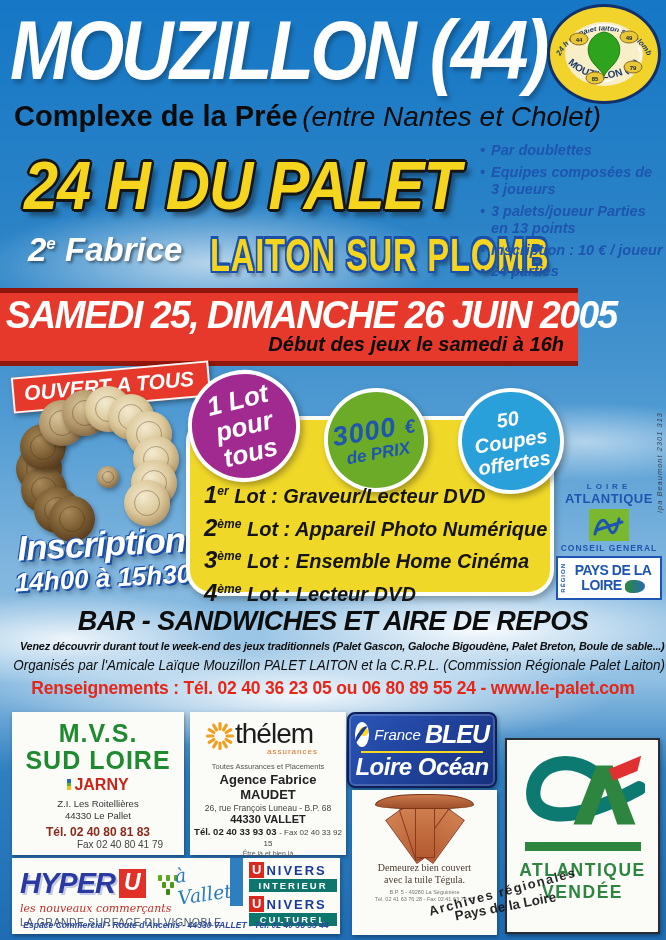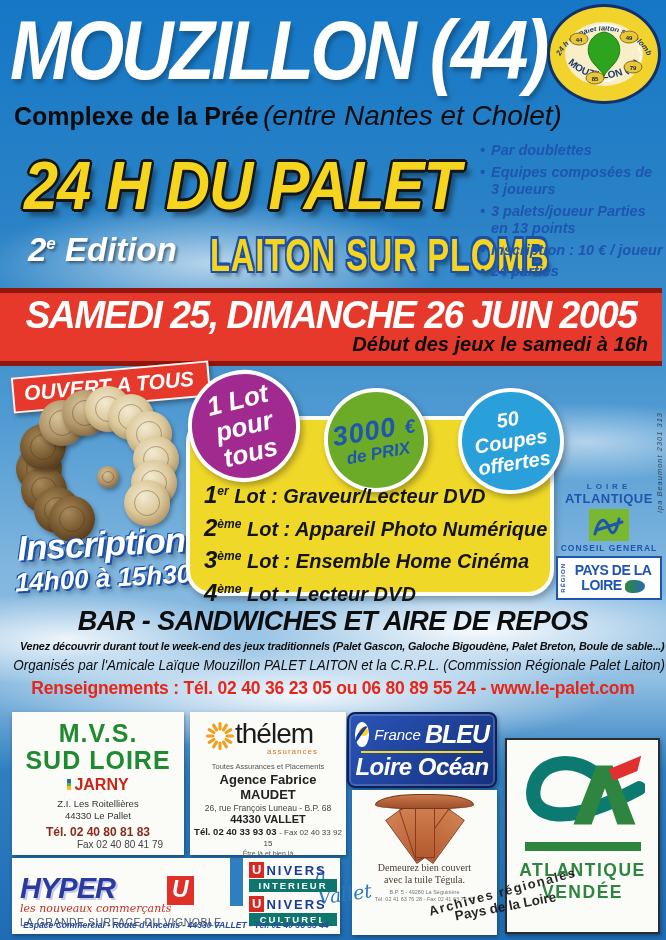--- a/index.html
+++ b/index.html
@@ -13,41 +13,41 @@
       radial-gradient(65% 8% at 45% 74%, rgba(255,255,255,.9), rgba(255,255,255,0) 72%),
       radial-gradient(35% 6% at 88% 47%, rgba(255,255,255,.55), rgba(255,255,255,0) 70%),
       linear-gradient(180deg,#1577c6 0%, #2b83c6 24%, #4f9ad2 44%, #7fb5de 60%, #93c1e4 72%, #2f7fc0 82%, #1f6cb4 100%);
   }
   .abs{position:absolute;}
   
   .m-title{top:4px;left:10px;width:545px;color:#fff;font-style:italic;font-weight:bold;
     font-size:84px;line-height:92px;letter-spacing:-4px;white-space:nowrap;
     transform:scaleX(.87);transform-origin:0 50%;text-shadow:3px 4px 5px rgba(0,0,0,.25);}
   .venue-row{top:100px;left:14px;width:650px;white-space:nowrap;color:#0b0b0b;}
-  .venue-bold{font-weight:bold;font-size:25px;}
+  .venue-bold{font-weight:bold;font-size:29px;}
   .venue-note{font-style:italic;font-size:28px;}
   .badge{top:2px;left:545px;width:118px;height:104px;}
   
   .event-title{top:146px;left:24px;color:#f6d51e;font-weight:bold;font-style:italic;font-size:68px;
     white-space:nowrap;letter-spacing:-1px;transform:scaleX(.9);transform-origin:0 0;
     text-shadow:3px 0 #151515,-3px 0 #151515,0 3px #151515,0 -3px #151515,2px 2px #151515,
       -2px 2px #151515,2px -2px #151515,-2px -2px #151515,6px 7px 6px rgba(0,0,0,.4);}
   .edition{top:231px;left:28px;color:#fff;font-weight:bold;font-style:italic;font-size:33px;
     text-shadow:2px 2px 3px rgba(0,0,0,.45);}
   .edition sup{font-size:17px;}
   .laiton{top:228px;left:210px;color:#f6d51e;font-weight:bold;font-size:42px;white-space:nowrap;
     letter-spacing:1px;transform:scale(.78,1.12);transform-origin:0 0;
     text-shadow:2px 0 #1b4fa8,-2px 0 #1b4fa8,0 2px #1b4fa8,0 -2px #1b4fa8,2px 2px #1b4fa8,
       -2px 2px #1b4fa8,2px -2px #1b4fa8,-2px -2px #1b4fa8,4px 5px 4px rgba(0,0,0,.35);}
   .rules{top:142px;left:480px;width:184px;margin:0;padding:0;color:#1d55b0;font-weight:bold;
     font-style:italic;font-size:14.5px;line-height:17.5px;}
   .rules li{list-style:none;position:relative;padding-left:11px;margin-bottom:4px;}
   .rules li::before{content:"•";position:absolute;left:0;}
   
-  .banner{top:288px;left:0;width:662px;height:78px;background:#e6392b;box-sizing:border-box;
+  .banner{top:288px;left:0;width:578px;height:78px;background:#e6392b;box-sizing:border-box;
     border-top:5px solid #8f170d;border-bottom:5px solid #8f170d;}
   .banner-date{margin-top:1px;text-align:center;color:#fff;font-weight:bold;font-style:italic;
     font-size:38px;letter-spacing:-1.5px;white-space:nowrap;transform:scaleX(.98);}
   .banner-start{text-align:right;padding-right:14px;color:#0b0b0b;font-weight:bold;
     font-style:italic;font-size:20px;margin-top:-4px;}
   
   .ouvert{top:369px;left:12px;background:#e6392b;border:2px solid #f5f5f5;color:#fff;
     font-weight:bold;font-style:italic;font-size:21px;padding:3px 14px 5px 10px;
     transform:rotate(-5deg);box-shadow:2px 3px 5px rgba(0,0,0,.35);white-space:nowrap;}
   .palet{position:absolute;width:46px;height:46px;border-radius:50%;box-shadow:2px 3px 4px rgba(0,0,0,.3);}
@@ -152,21 +152,21 @@
   .tg-brand{color:#f08020;font-weight:bold;font-style:italic;font-size:17px;letter-spacing:-.5px;}
   .tg-emblem{display:block;width:14px;height:9px;margin:0 auto 1px;
     background:linear-gradient(180deg,#2a4a9a 55%,#e08030 55%);border-radius:7px 7px 2px 2px;}
   .tg-maker{font-size:7px;color:#333;font-weight:bold;letter-spacing:.5px;}
   .tg-small{font-size:5.5px;color:#777;line-height:7px;margin-top:3px;}
   .cabox{left:505px;top:738px;width:155px;height:196px;border:2px solid #2a2c30;box-sizing:border-box;text-align:center;}
   .ca-bar{width:116px;height:9px;background:#2e8540;margin:0 auto 8px;}
   .ca-name{color:#2e8540;font-weight:bold;font-size:17.5px;letter-spacing:1.5px;line-height:22px;}
   .huni{left:12px;top:858px;width:328px;height:76px;}
   .hu-left{position:absolute;left:8px;top:3px;width:212px;}
-  .hu-row{display:flex;align-items:flex-end;gap:48px;}
+  .hu-row{display:flex;align-items:center;}
   .hu-name{color:#2a3aa0;font-weight:bold;font-style:italic;font-size:29px;letter-spacing:-1px;
     text-shadow:2px 2px 0 rgba(40,60,160,.25);}
   .hu-u{background:#e03028;color:#fff;font-weight:bold;font-style:italic;font-size:23px;
     padding:0 5px 2px;margin-left:4px;}
   .grapes{position:relative;width:6px;height:6px;margin:0 14px 10px 12px;background:#5aaa1e;border-radius:1px;
     box-shadow:8px 0 #5aaa1e,16px 0 #5aaa1e,4px 7px #4a9a18,12px 7px #4a9a18,8px 14px #3a8a14;}
   .hu-place{color:#2a7ac0;font-style:italic;font-size:19px;font-family:"DejaVu Serif",serif;
     transform:rotate(-8deg);}
   .hu-script{color:#c03028;font-style:italic;font-size:11px;font-family:"DejaVu Serif",serif;margin-top:-3px;}
   .hu-tagline{color:#4a5a6a;font-size:10.5px;letter-spacing:.5px;margin-top:1px;}
@@ -227,21 +227,21 @@
     </svg>
   </div>
   <div class="abs venue-row">
     <span class="venue-bold">Complexe de la Prée</span>
     <span class="venue-note">(entre Nantes et Cholet)</span>
   </div>
 
   <div class="abs event-title">24 H DU PALET</div>
   <div class="abs edition">
     <span>2</span><sup>e</sup>
-    <span>Edition</span>
+    <span>Fabrice</span>
   </div>
   <div class="abs laiton">LAITON SUR PLOMB</div>
   <ul class="abs rules">
     <li>Par doublettes</li>
     <li>Equipes composées de 3 joueurs</li>
     <li>3 palets/joueur Parties en 13 points</li>
     <li>Inscription : 10 € / joueur</li>
     <li>24 parties</li>
   </ul>
 

